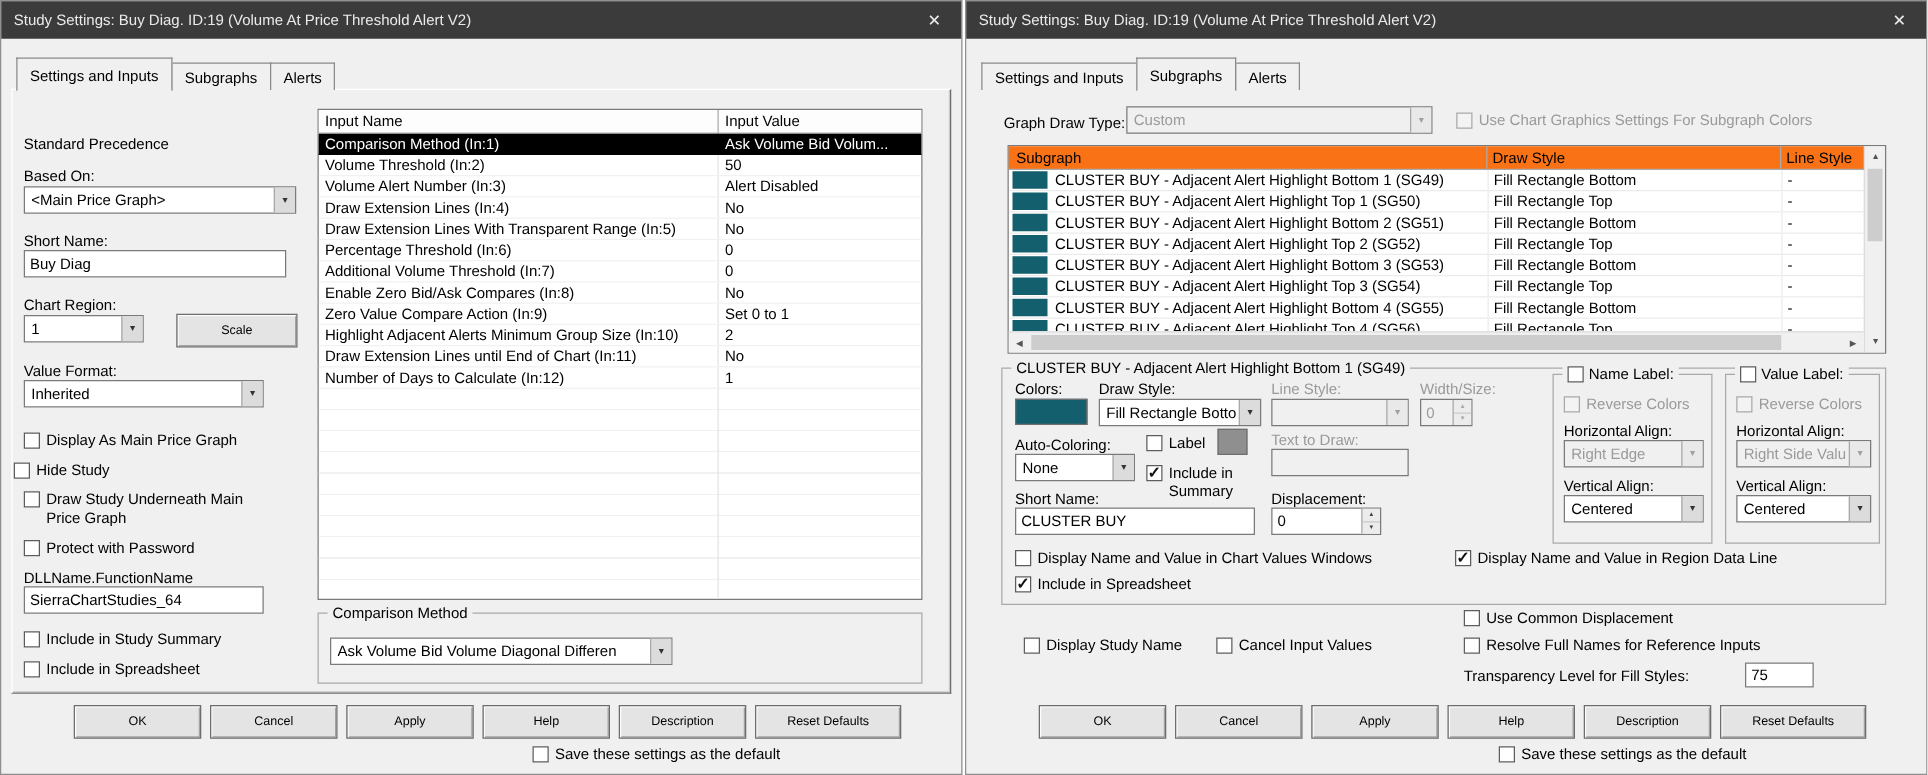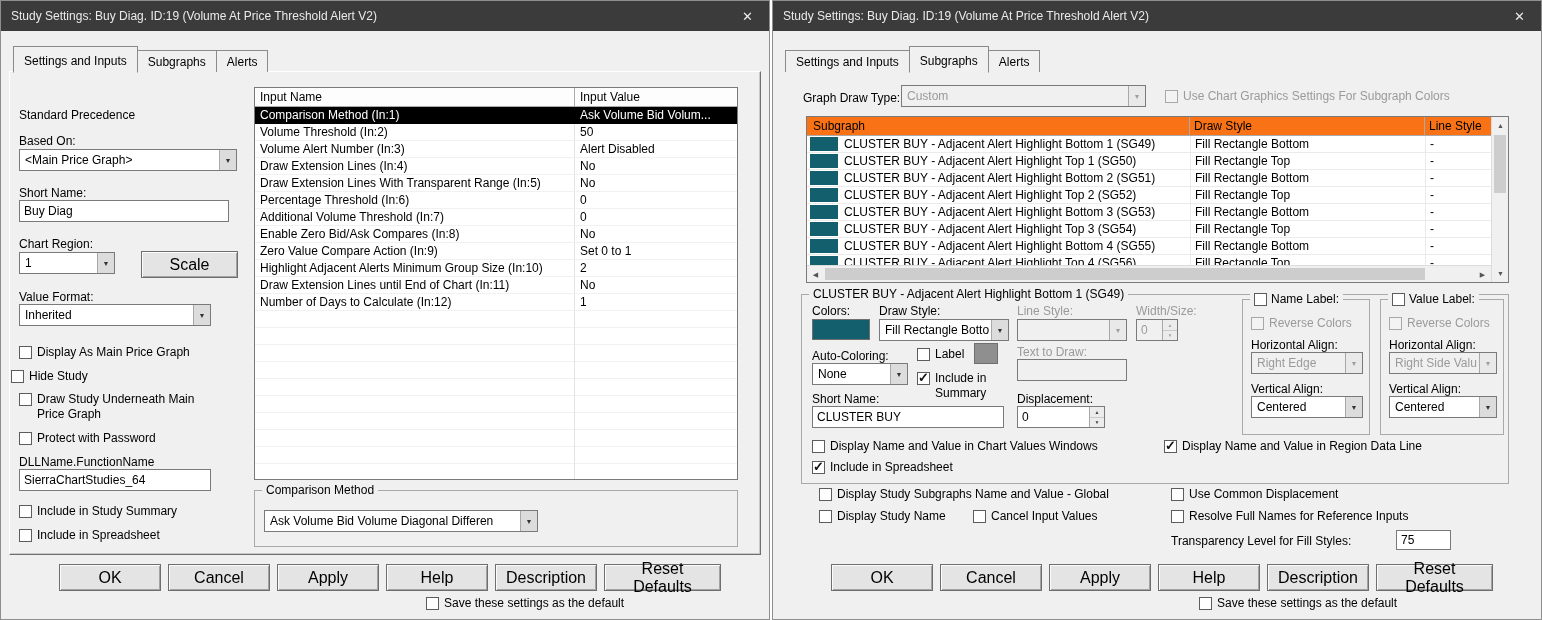--- a/index.html
+++ b/index.html
@@ -37,21 +37,21 @@
                overflow:hidden;white-space:nowrap;}
   .combo .carw{position:absolute;right:0;top:0;bottom:0;width:17px;background:#dcdcdc;
                border-left:1px solid #a8a8a8;display:flex;align-items:center;justify-content:center;
                font-size:7px;color:#333;}
   .combo.disabled{background:#f0f0f0;}
   .combo.disabled .cval{color:#9a9a9a;}
   .combo.disabled .carw{background:#e9e9e9;color:#a0a0a0;}
 
   .btn3d{height:27px;background:#e4e4e4;border:1px solid #6e6e6e;
          box-shadow:inset 1px 1px 0 #fcfcfc, inset -1px -1px 0 #a3a3a3;
-         font-family:inherit;font-size:16px;display:flex;align-items:center;justify-content:center;}
+         font-family:inherit;font-size:10px;display:flex;align-items:center;justify-content:center;}
   .btnrow{position:absolute;left:10px;top:563px;display:flex;gap:7px;padding-left:48px;}
   .btnrow .btn3d{width:102px;}
   .btnrow .btn3d:last-child{width:117px;}
   .btn-scale{position:absolute;width:97px;}
 
   .cb{position:absolute;display:flex;align-items:flex-start;gap:5px;}
   .box{width:13px;height:13px;background:#fff;border:1px solid #5c5c5c;flex:none;position:relative;margin-top:1px;display:inline-block;}
   .cb.checked .box::after{content:"✓";position:absolute;left:0px;top:-3px;font-size:13px;font-weight:bold;color:#111;}
   .cb.disabled{color:#9a9a9a;}
   .cb.disabled .box{border-color:#a8a8a8;background:#f3f3f3;}
@@ -466,24 +466,20 @@
     <label class="cb checked" style="left:362px;top:144px">
       <span class="box"></span>
         <span class="cbl">Display Name and Value in Region Data Line</span>
     </label>
     <label class="cb checked" style="left:10px;top:165px">
       <span class="box"></span>
         <span class="cbl">Include in Spreadsheet</span>
     </label>
   </div>
 
-  <label class="cb" style="left:46px;top:486px">
-    <span class="box"></span>
-      <span class="cbl">Display Study Subgraphs Name and Value - Global</span>
-  </label>
   <label class="cb" style="left:398px;top:486px">
     <span class="box"></span>
       <span class="cbl">Use Common Displacement</span>
   </label>
   <label class="cb" style="left:46px;top:508px">
     <span class="box"></span>
       <span class="cbl">Display Study Name</span>
   </label>
   <label class="cb" style="left:200px;top:508px">
     <span class="box"></span>

